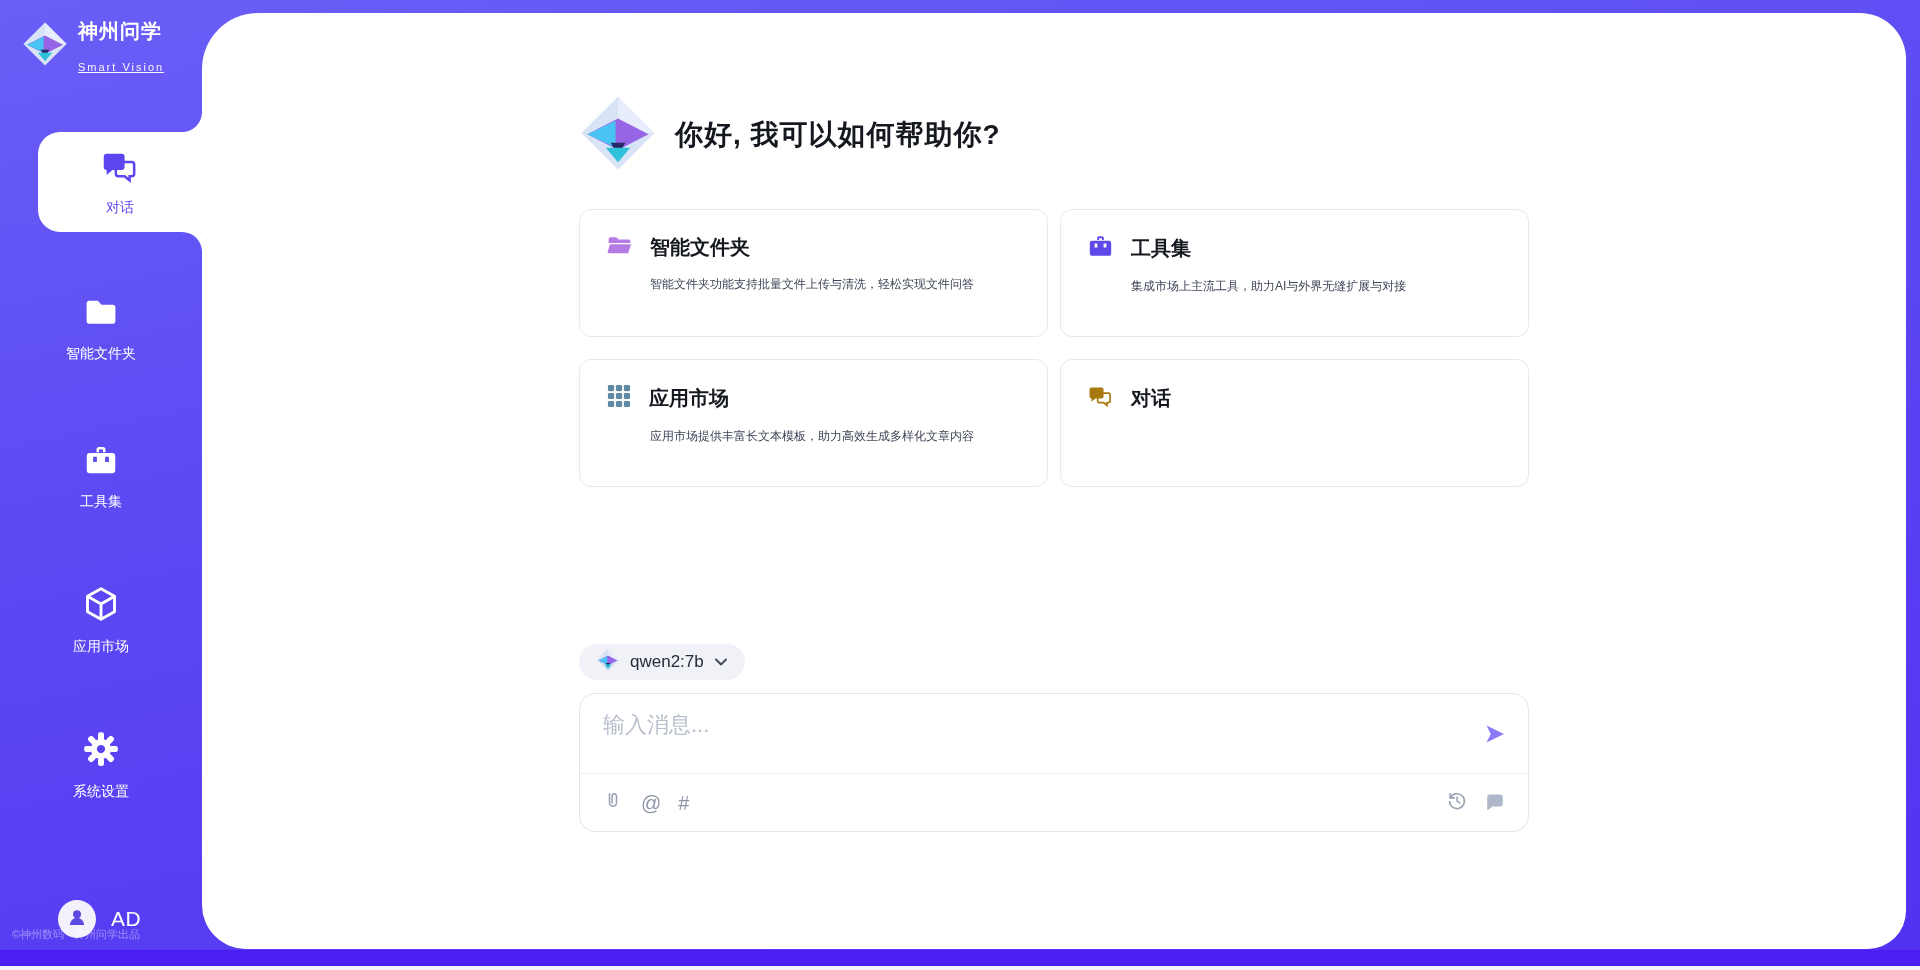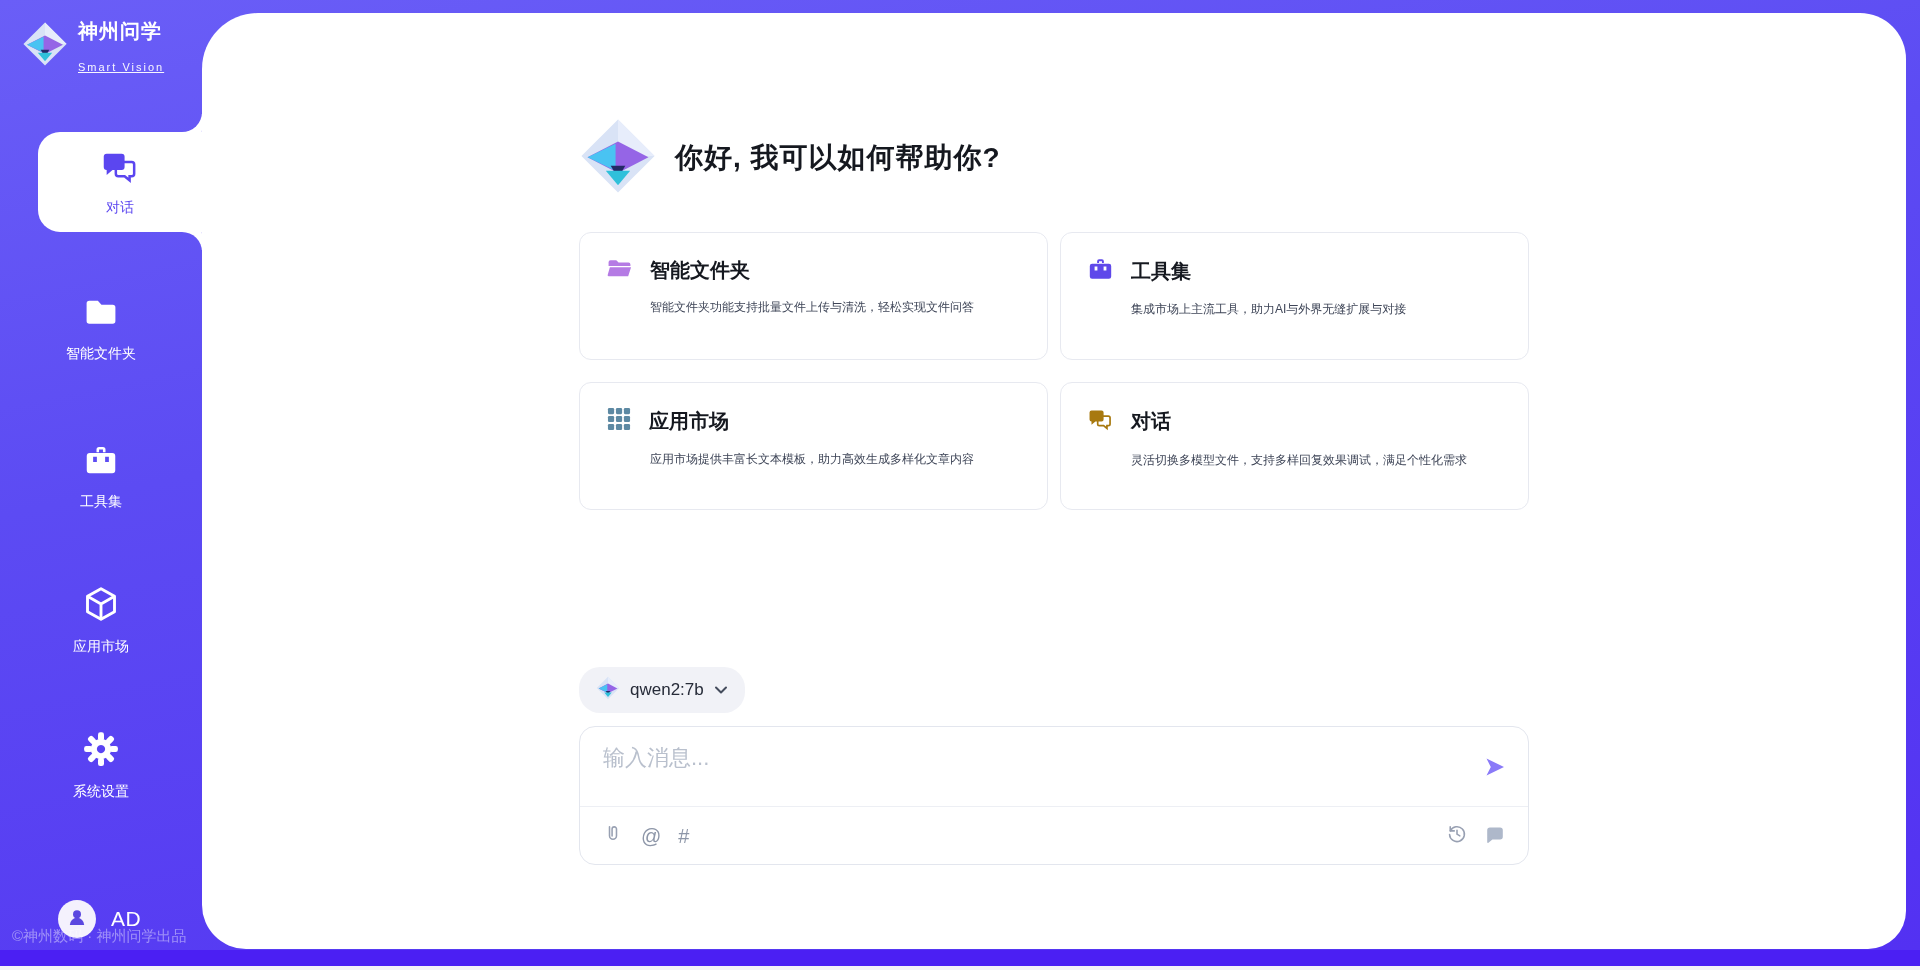--- a/index.html
+++ b/index.html
@@ -31,36 +31,36 @@
     color:#5b46f0; font-size:14px; }
   .tab-active::before { content:""; position:absolute; right:0; top:-36px; width:36px; height:36px;
     border-bottom-right-radius:20px; box-shadow:0 18px 0 0 #fff; }
   .tab-active::after { content:""; position:absolute; right:0; bottom:-36px; width:36px; height:36px;
     border-top-right-radius:20px; box-shadow:0 -18px 0 0 #fff; }
 
   .user-row { position:absolute; top:900px; left:58px; display:flex; align-items:center; gap:15px; }
   .avatar { width:38px; height:38px; border-radius:50%; background:#f4f1fd;
     display:flex; align-items:center; justify-content:center; cursor:pointer; }
   .user-name { color:#fff; font-size:21px; letter-spacing:.5px; }
-  .copyright { position:absolute; left:12px; top:927px; font-size:15px; color:rgba(255,255,255,.42); }
+  .copyright { position:absolute; left:12px; top:927px; font-size:11px; color:rgba(255,255,255,.42); }
 
   
-  .content { width:950px; margin:0 auto; padding-top:104px; }
+  .content { width:950px; margin:0 auto; padding-top:81px; }
   .greeting { display:flex; align-items:center; gap:18px; }
   .greeting h1 { font-size:28px; font-weight:700; color:#15181f; letter-spacing:1px; }
 
   .cards { margin-top:33px; display:grid; grid-template-columns:469px 469px; gap:22px 12px; }
   .card { height:128px; border:1px solid #e7e9f0; border-radius:12px; background:#fff;
     padding:23px 26px; cursor:pointer; }
   .card-head { display:flex; align-items:center; gap:17px; }
   .card-title { font-size:20px; font-weight:700; color:#15181f; }
   .card-desc { margin:9px 0 0 44px; font-size:12px; line-height:28px; color:#3e4557; }
 
   .model-pill { margin-top:157px; display:inline-flex; align-items:center; gap:10px;
-    height:46px; padding:0 17px; border-radius:21px; background:#f1f2f7; cursor:pointer; }
+    height:36px; padding:0 17px; border-radius:21px; background:#f1f2f7; cursor:pointer; }
   .model-name { font-size:17px; color:#262b38; }
 
   .composer { position:relative; margin-top:13px; height:139px;
     border:1px solid #e3e6ee; border-radius:16px; background:#fff; }
   .composer textarea { position:absolute; top:16px; left:23px; width:850px; height:55px;
     border:none; outline:none; resize:none; font-size:22px; color:#333;
     font-family:"Liberation Sans","DejaVu Sans",sans-serif; background:transparent; }
   .composer textarea::placeholder { color:#b9c0cd; }
   .send-btn { position:absolute; right:20px; top:28px; width:26px; height:26px;
     border:none; background:transparent; cursor:pointer; }
@@ -247,21 +247,20 @@
         <div class="card">
           <div class="card-head">
             <span>
               <svg width="27" height="27" viewBox="0 0 48 48">
                 <path d="M22 18h16a3 3 0 0 1 3 3v11a3 3 0 0 1-3 3h-2.5v5l-6-5H22a3 3 0 0 1-3-3V21a3 3 0 0 1 3-3Z" fill="none" stroke-width="3" stroke="#a8790f"></path>
                 <path d="M8 8h18a3.5 3.5 0 0 1 3.5 3.5V24a3.5 3.5 0 0 1-3.5 3.5H15l-7 6v-6A3.5 3.5 0 0 1 4.5 24V11.5A3.5 3.5 0 0 1 8 8Z" fill="#a8790f"></path>
               </svg>
             </span>
             <span class="card-title">对话</span>
           </div>
-          <div class="card-desc">灵活切换多模型文件，支持多样回复效果调试，满足个性化需求</div>
         </div>
       </div>
 
       
       <div class="model-pill">
         <span>
           <svg width="24" height="24" viewBox="0 0 64 64">
             <polygon points="32,2 62,32 32,62 2,32" fill="#d9e3f6"></polygon>
             <polygon points="32,2 62,32 32,32" fill="#e7edfb"></polygon>
             <polygon points="7,33 32,20 57,33 32,46" fill="#9565e6"></polygon>

